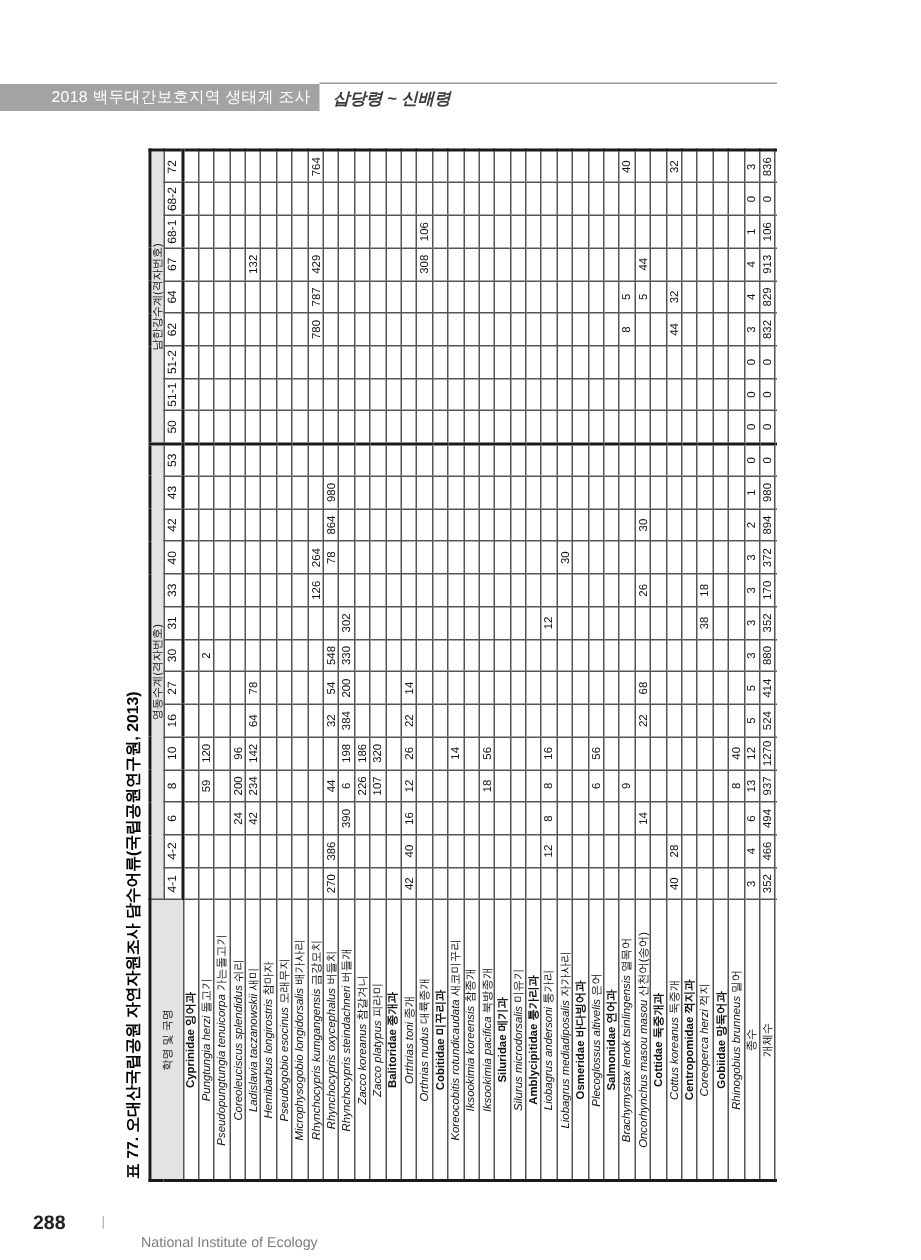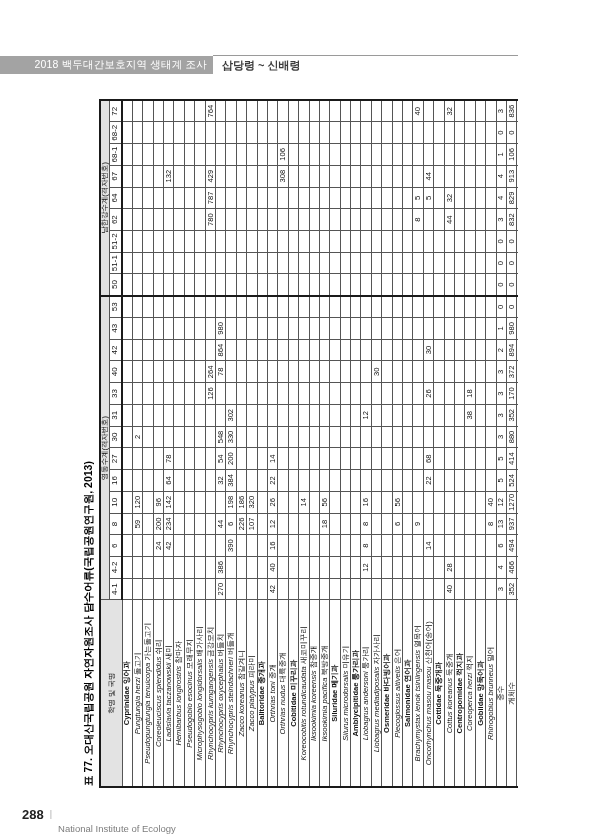--- a/index.html
+++ b/index.html
@@ -4,21 +4,21 @@
 <style>
   html,body{margin:0;padding:0;background:#ffffff;}
   #page{position:relative;width:518px;height:840px;background:#fff;overflow:hidden;
         font-family:"Liberation Sans","DejaVu Sans",sans-serif;color:#111;}
 
   
   #top-rule{position:absolute;left:213px;top:55px;width:384px;height:1px;background:#9a9a9a;}
   #header-bar{position:absolute;left:0;top:56px;width:213px;height:18px;background:#a3a3a3;
               display:flex;align-items:center;justify-content:flex-end;padding-right:6px;box-sizing:border-box;}
   #header-bar span{color:#fff;font-size:10.5px;letter-spacing:0.2px;}
-  #section-label{position:absolute;left:222px;top:58px;font-size:11px;font-weight:bold;color:#3c3c3c;}
+  #section-label{position:absolute;left:222px;top:58px;font-size:11px;font-weight:bold;color:#3c3c3c;font-style:italic;}
 
   
   #rot-wrap{position:absolute;left:82px;top:99px;width:497px;height:689px;}
   #rot-inner{width:689px;height:497px;transform-origin:0 0;
              transform:rotate(-90deg) translate(-689px,0);}
   #tbl-title{height:17px;font-size:10.5px;font-weight:600;color:#000;padding-left:2px;white-space:nowrap;}
 
   table.fish{border-collapse:collapse;table-layout:fixed;width:689px;}
   table.fish th,table.fish td{border:1px solid #555;padding:0;margin:0;overflow:hidden;
                               font-size:7.6px;line-height:1;text-align:center;vertical-align:middle;
@@ -31,21 +31,21 @@
   tr.st-row th{font-size:8px;background:#fff;border-bottom:2px solid #1a1a1a;}
   th.name-hdr{background:#e3e3e3;font-size:8px;border-right:2px solid #1a1a1a;}
   td.name{ text-align:right;padding-right:3px;font-size:8px;border-right:2px solid #1a1a1a;}
   td.name i{font-style:italic;}
   tr.species{height:10.4px;}
   tr.family td.name{font-weight:bold;}
   tr.total td.name{font-weight:normal;}
   .grpb{border-left:2px solid #1a1a1a !important;}
 
   
-  #footer{position:absolute;left:22px;top:794px;display:flex;align-items:center;gap:6px;}
+  #footer{position:absolute;left:22px;top:794px;display:flex;align-items:center;gap:24px;}
   #footer .pnum{font-size:13px;font-weight:bold;color:#222;}
   #footer .sep{color:#aaa;font-size:9px;}
   #footer .org{font-size:9.5px;color:#7d7d7d;margin-top:29px;}
 </style>
 </head>
 <body>
 
 <div id="page">
 
   <div id="top-rule"></div>

